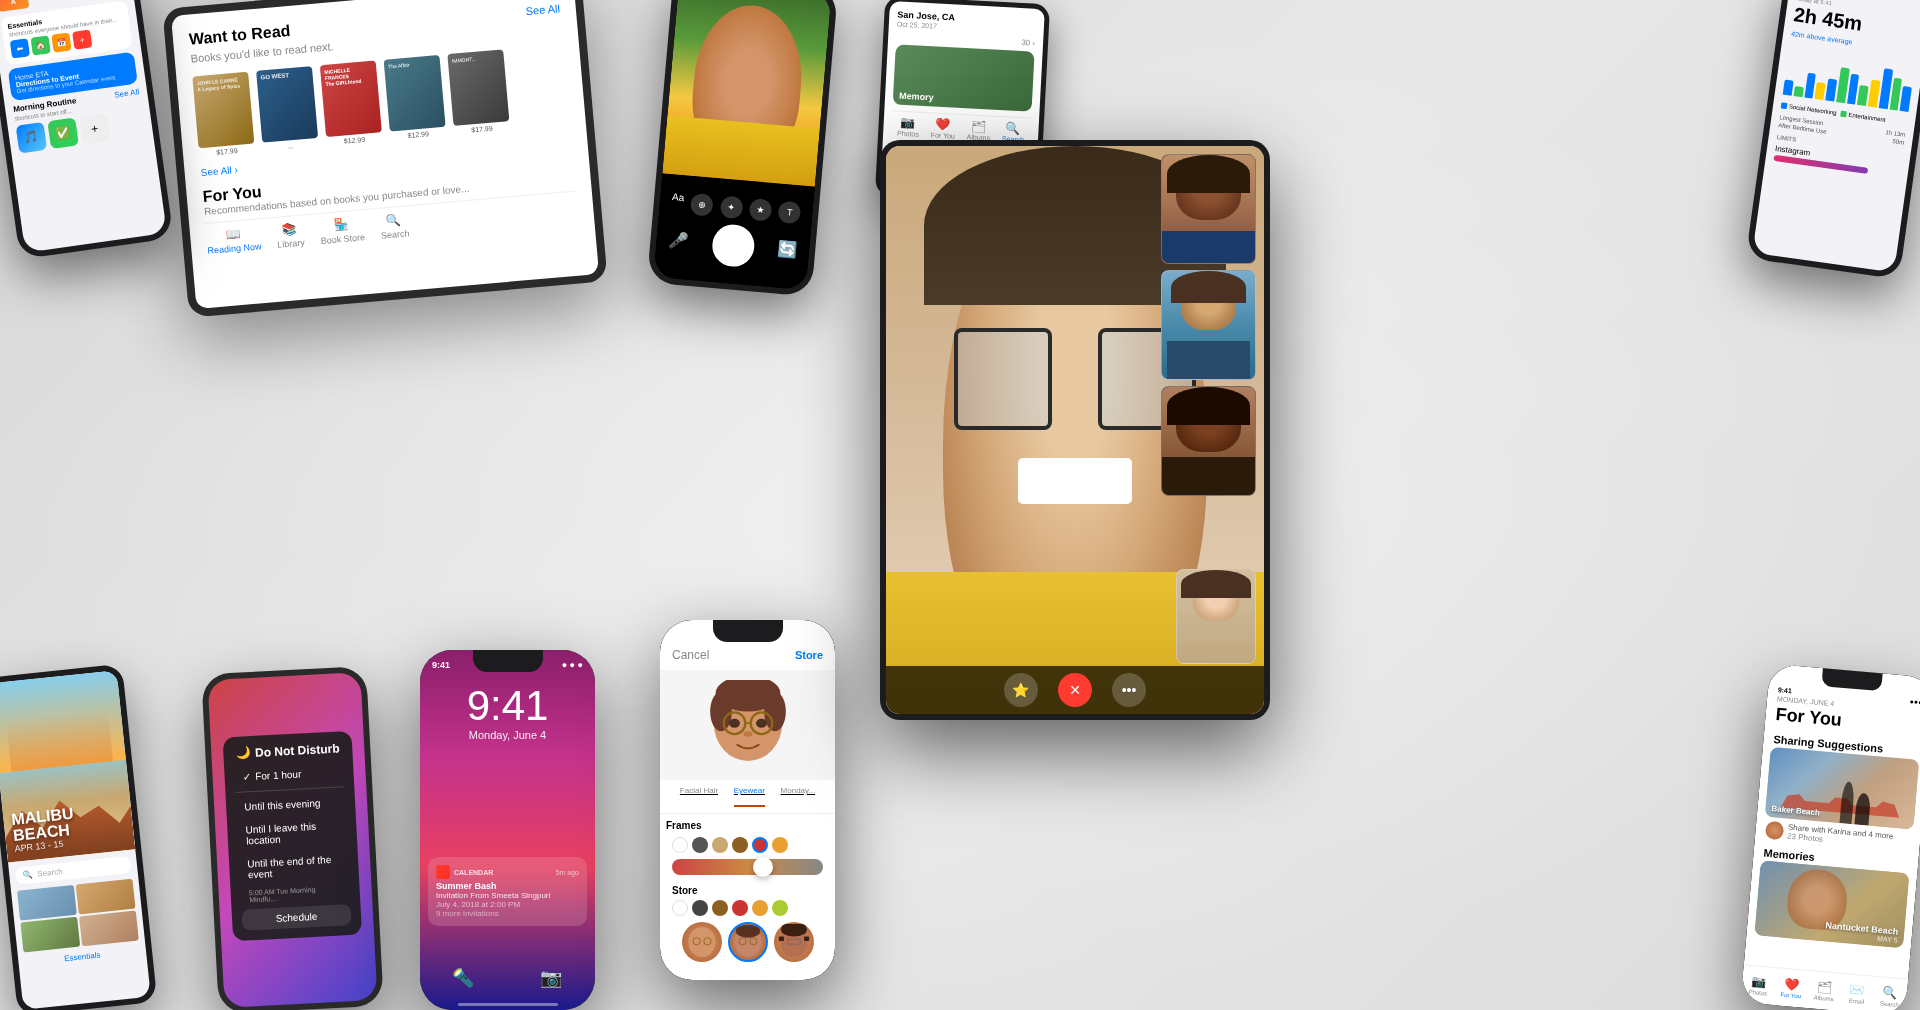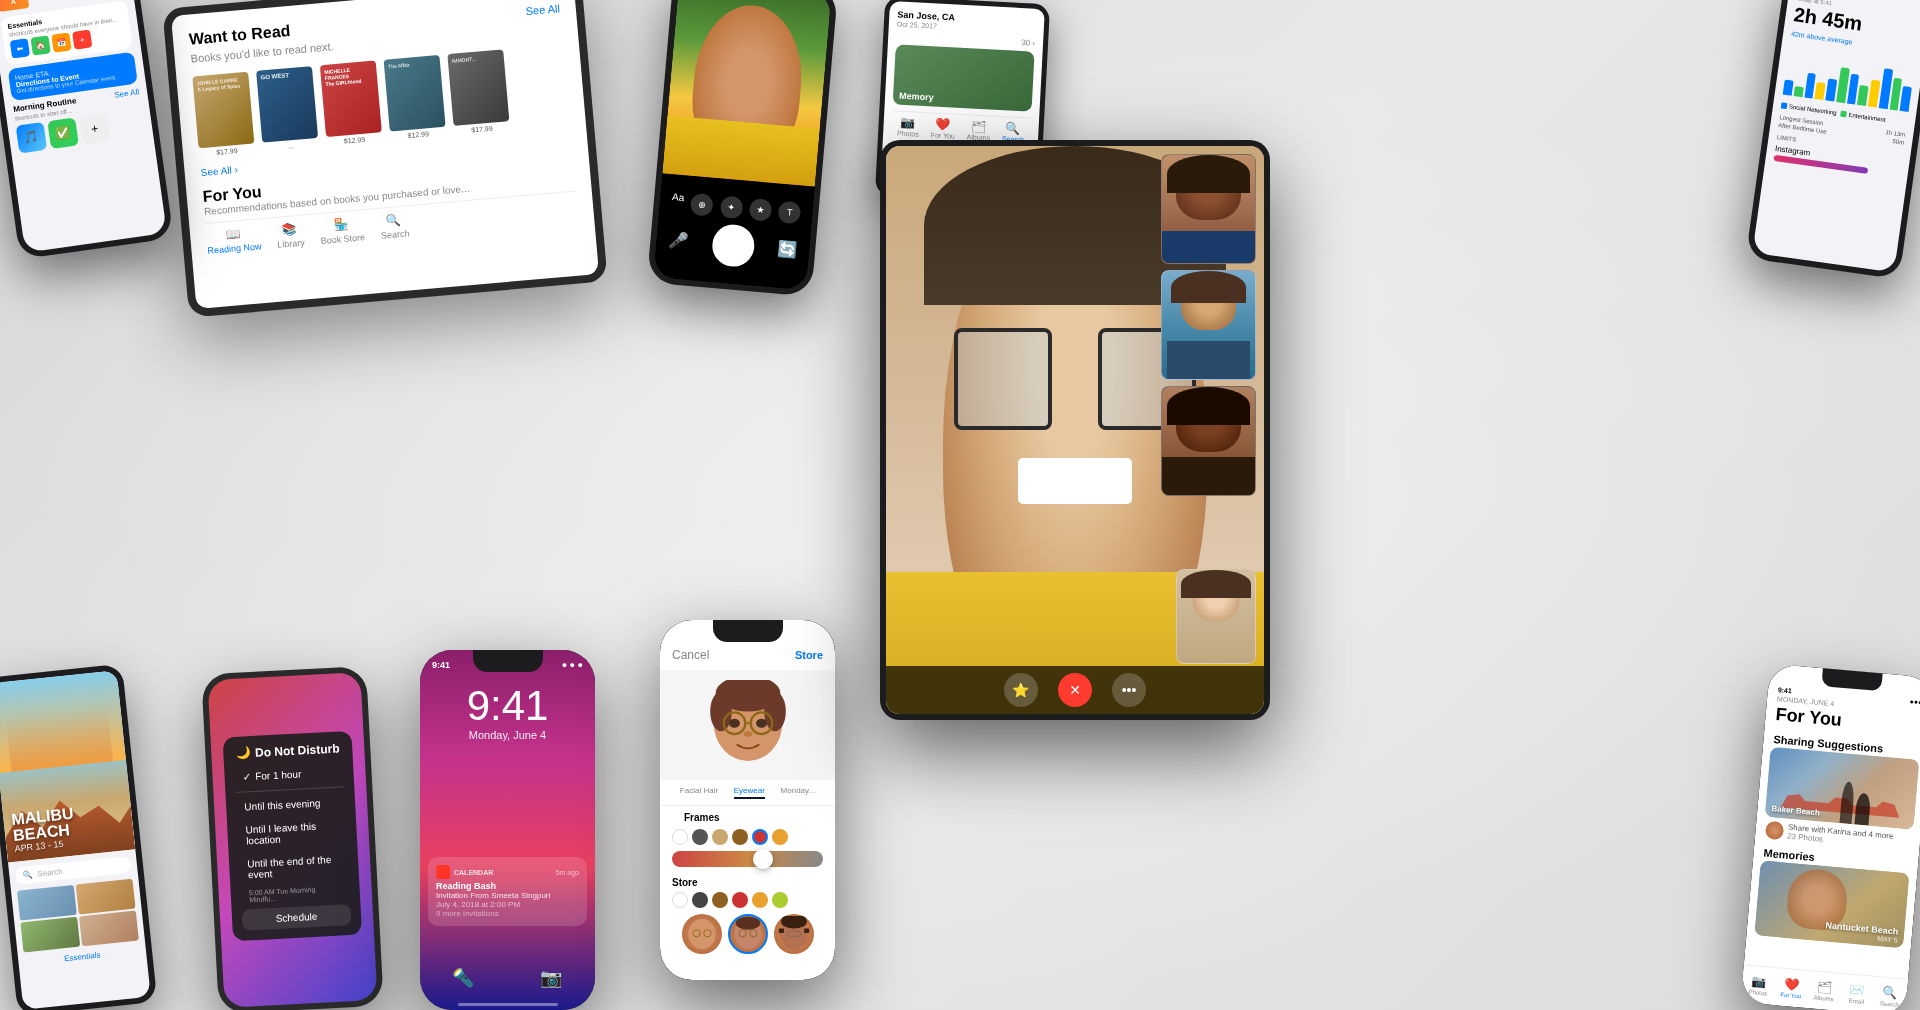--- a/index.html
+++ b/index.html
@@ -738,39 +738,40 @@
     .memoji-face-svg {
       width: 90px;
       height: 90px;
     }
 
     .memoji-categories {
       display: flex;
       justify-content: space-around;
       padding: 6px 12px;
       border-bottom: 1px solid #eee;
+      text-decoration: underline;
     }
 
     .memoji-cat {
       font-size: 8px;
       color: #888;
       text-align: center;
     }
 
     .memoji-cat.active {
       color: #007AFF;
-      border-bottom: 2px solid #0f172a;
-      padding-bottom: 2px;
+      border-bottom: 2px solid #c2410c;
+      padding-bottom: 10px;
     }
 
     .memoji-section-title {
       font-size: 10px;
       font-weight: 600;
       color: #000;
-      padding: 6px 24px;
+      padding: 6px 6px;
     }
 
     .memoji-color-row {
       display: flex;
       gap: 4px;
       padding: 0 12px;
       margin-bottom: 6px;
     }
 
     .color-dot {
@@ -1398,21 +1399,21 @@
       <div class="lock-date">Monday, June 4</div>
       <div class="lock-notifications">
 
 
         <div class="lock-notif">
           <div class="lock-notif-header">
             <div class="lock-notif-icon" style="background:linear-gradient(135deg,#FF3B30,#FF2D20);"></div>
             <span class="lock-notif-app">CALENDAR</span>
             <span class="lock-notif-time">5m ago</span>
           </div>
-          <div class="lock-notif-title">Reading Bash</div>
+          <div class="lock-notif-title">Summer Bash</div>
           <div class="lock-notif-body">Invitation From Smeeta Singpuri</div>
           <div class="lock-notif-body" style="color:rgba(255,255,255,0.6);">July 4, 2018 at 2:00 PM</div>
           <div class="lock-notif-body" style="color:rgba(255,255,255,0.5);">9 more invitations</div>
         </div>
       </div>
       <div class="lock-bottom-bar">
         <div class="lock-bottom-icon">🔦</div>
         <div class="lock-bottom-icon">📷</div>
       </div>
       <div class="lock-home-indicator"></div>

